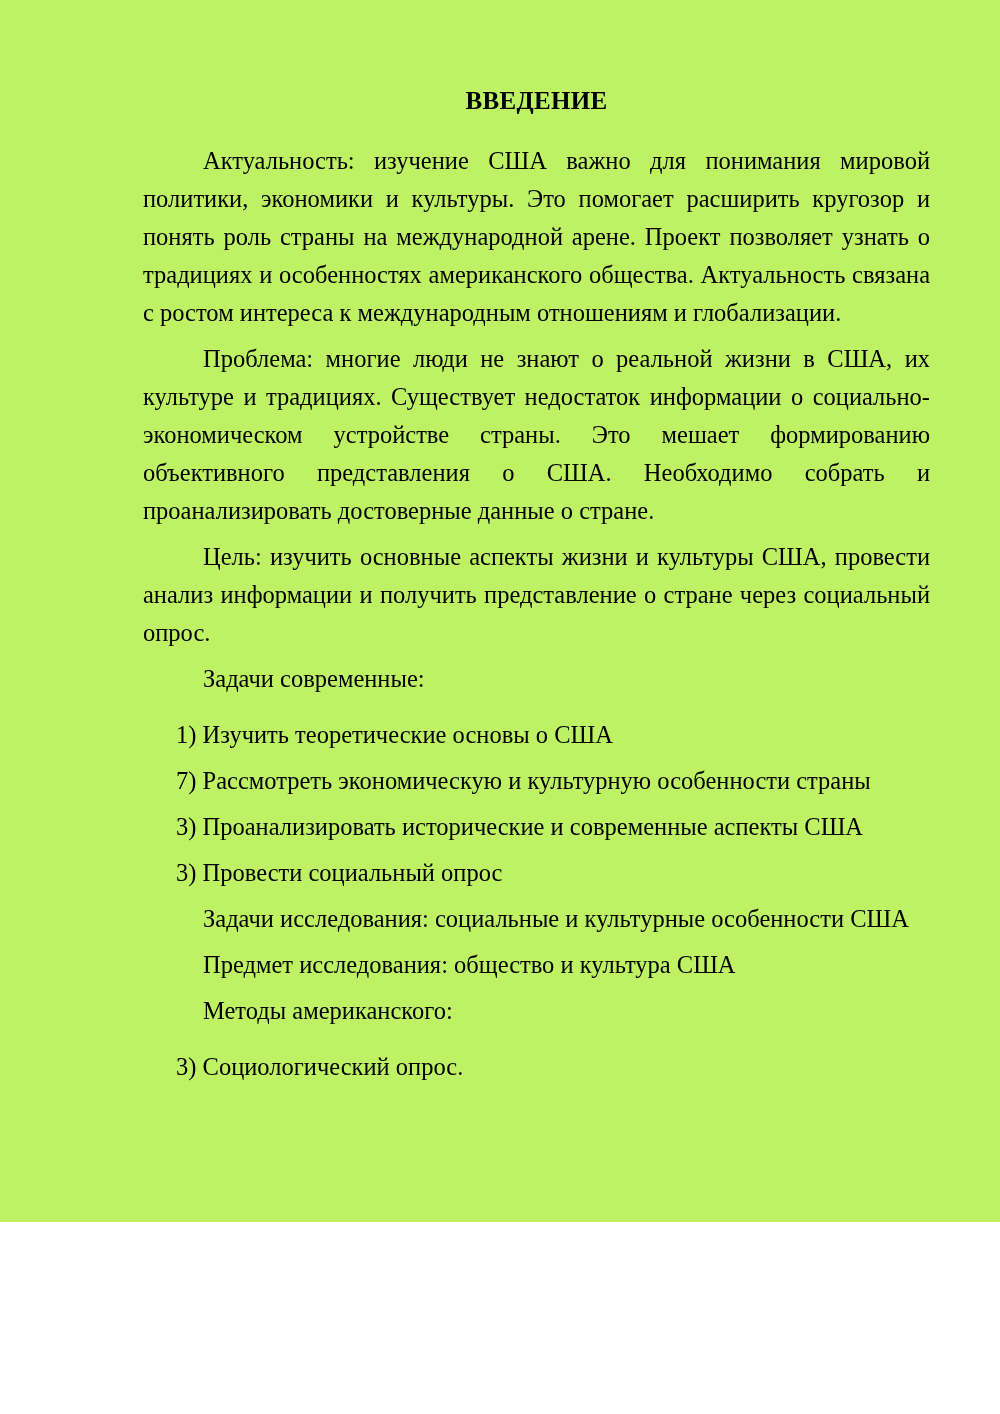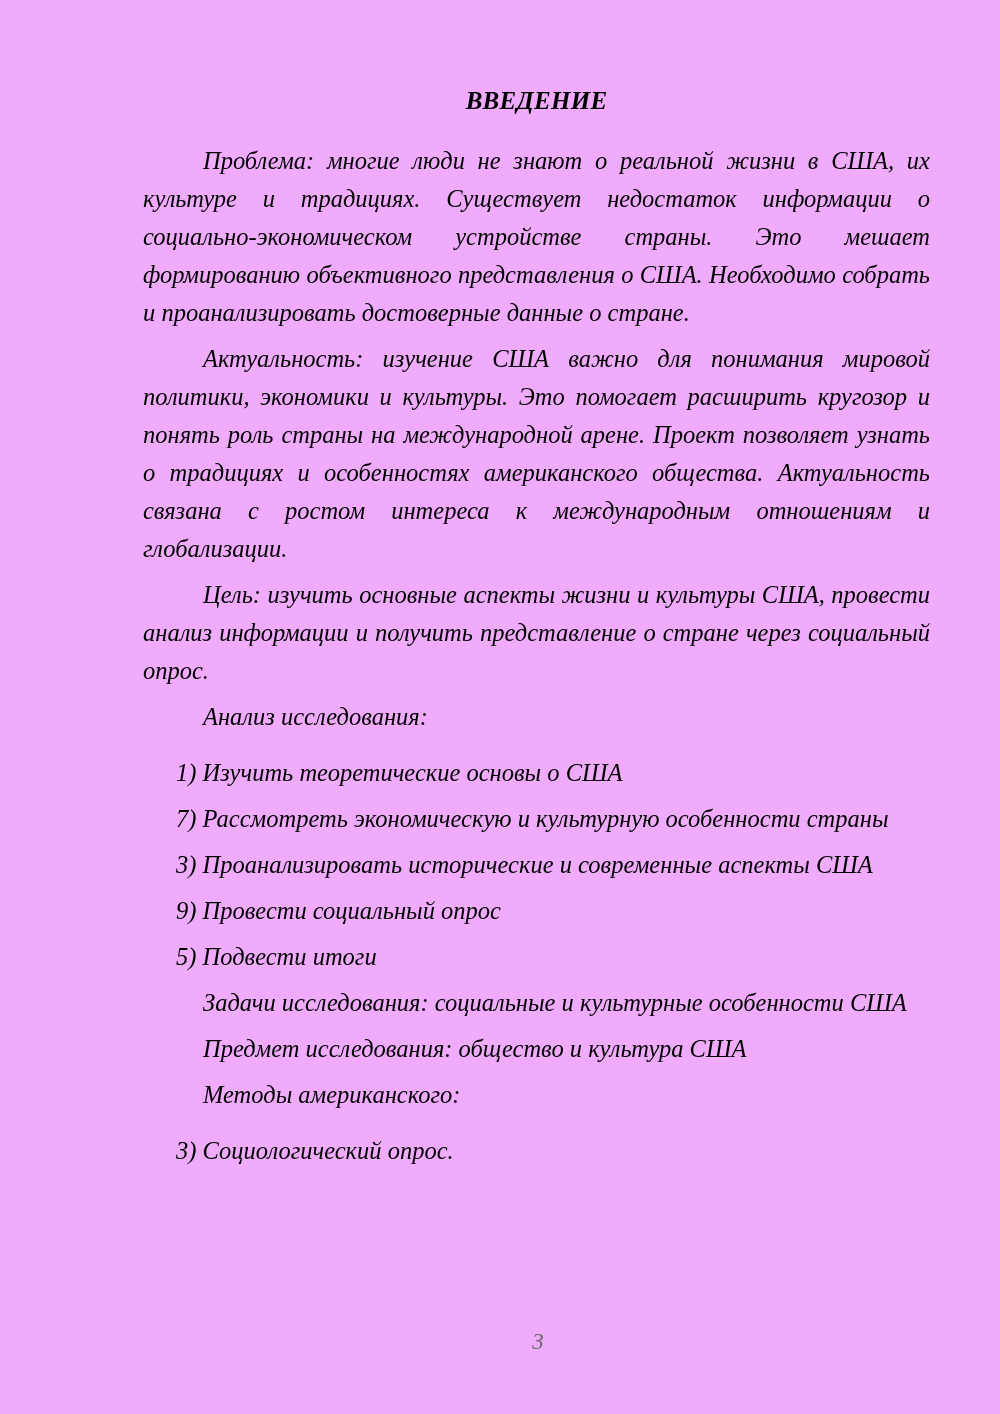--- a/index.html
+++ b/index.html
@@ -8,25 +8,24 @@
     padding: 0;
     background: #ffffff;
   }
   body {
     font-family: "Liberation Serif", "DejaVu Serif", serif;
     color: #000000;
   }
   .page {
     position: relative;
     width: 1000px;
-    height: 1414px;
-    background: #f0abfc;
+    height: 1222px;
+    background: #bef264;
     box-sizing: border-box;
     overflow: hidden;
-    font-style: italic;
   }
   .content {
     position: absolute;
     left: 143px;
     top: 86px;
     width: 787px;
   }
   .doc-title {
     font-size: 25px;
     font-weight: bold;
@@ -85,34 +84,33 @@
 </style>
 </head>
 <body>
 
 <div class="page">
 
   <div class="content">
 
     <h1 class="doc-title">ВВЕДЕНИЕ</h1>
 
+    <p class="para">Актуальность: изучение США важно для понимания мировой политики, экономики и культуры. Это помогает расширить кругозор и понять роль страны на международной арене. Проект позволяет узнать о традициях и особенностях американского общества. Актуальность связана с ростом интереса к международным отношениям и глобализации.</p>
+
     <p class="para">Проблема: многие люди не знают о реальной жизни в США, их культуре и традициях. Существует недостаток информации о социально-экономическом устройстве страны. Это мешает формированию объективного представления о США. Необходимо собрать и проанализировать достоверные данные о стране.</p>
-
-    <p class="para">Актуальность: изучение США важно для понимания мировой политики, экономики и культуры. Это помогает расширить кругозор и понять роль страны на международной арене. Проект позволяет узнать о традициях и особенностях американского общества. Актуальность связана с ростом интереса к международным отношениям и глобализации.</p>
 
     <p class="para">Цель: изучить основные аспекты жизни и культуры США, провести анализ информации и получить представление о стране через социальный опрос.</p>
 
-    <p class="subhead">Анализ исследования:</p>
+    <p class="subhead">Задачи современные:</p>
 
     <ul class="list">
       <li class="list-item">1) Изучить теоретические основы о США</li>
       <li class="list-item">7) Рассмотреть экономическую и культурную особенности страны</li>
       <li class="list-item">3) Проанализировать исторические и современные аспекты США</li>
-      <li class="list-item">9) Провести социальный опрос</li>
-      <li class="list-item">5) Подвести итоги</li>
+      <li class="list-item">3) Провести социальный опрос</li>
     </ul>
 
     <p class="subhead">Задачи исследования: социальные и культурные особенности США</p>
 
     <p class="subhead">Предмет исследования: общество и культура США</p>
 
 
     <p class="subhead">Методы американского:</p>
 
     <ul class="list">

